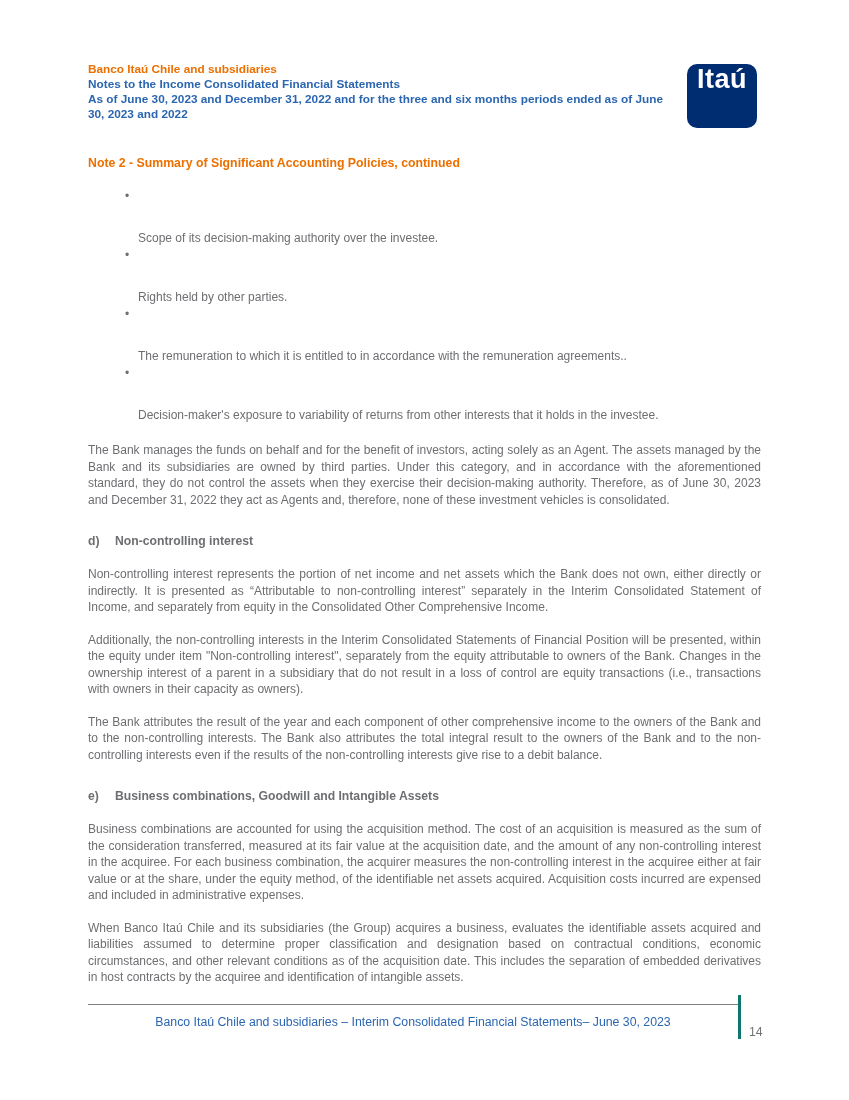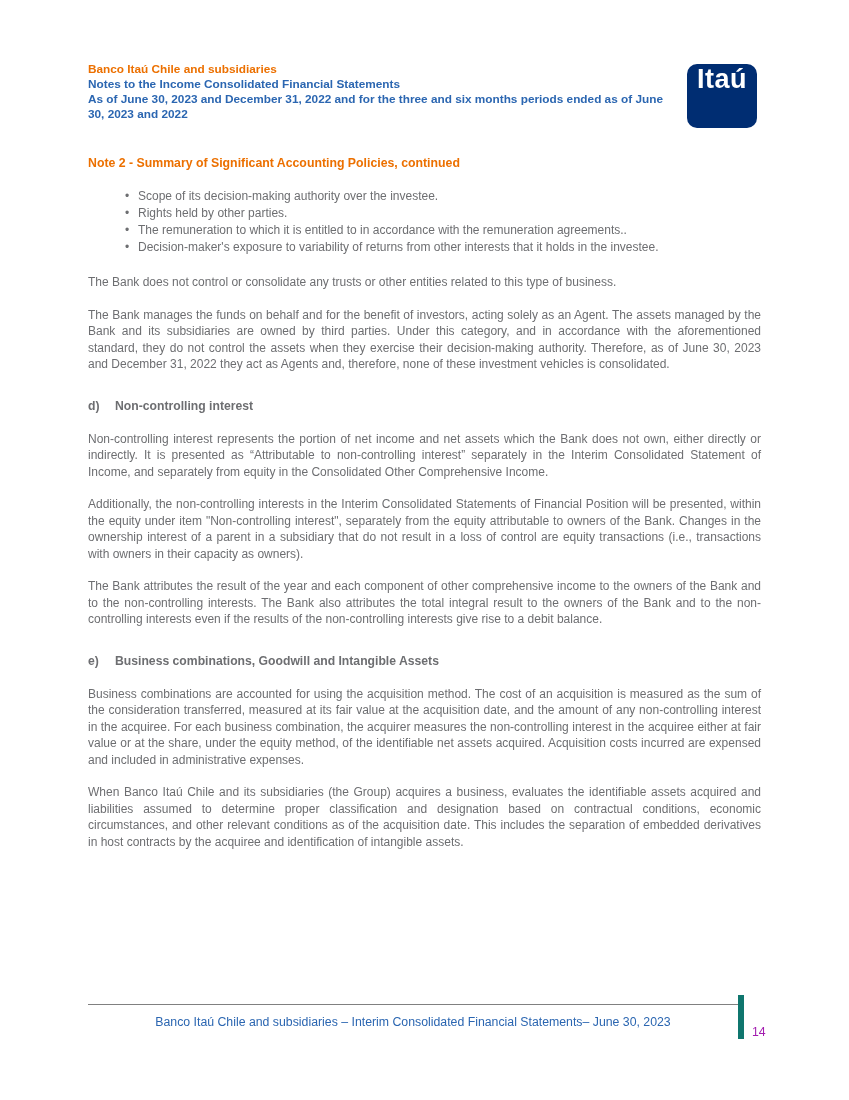--- a/index.html
+++ b/index.html
@@ -34,21 +34,21 @@
   }
   
   .note-heading {
     color: #EC7000; font-weight: bold; font-size: 12.3px;
     margin: 26px 0 18px 0;
   }
   
   .bullet-list { margin-bottom: 18px; }
   .bullet { display: flex; font-size: 12px; color: #6D6E71; line-height: 17px; }
   .bullet .dot { width: 22px; margin-left: 28px; text-align: center; flex: none; }
-  .bullet .txt { flex: 1; }
+  .bullet .txt { flex: 1; margin-top: 42px; }
   
   .para {
     font-size: 12px; line-height: 16.5px; color: #6D6E71;
     text-align: justify; margin-bottom: 16px;
   }
   
   .section-heading {
     display: flex; font-weight: bold; color: #6D6E71;
     font-size: 12.2px; margin: 26px 0 18px 0;
   }
@@ -58,24 +58,24 @@
   .footer-rule-area {
     width: 650px;
     border-top: 1px solid #808080;
     padding-top: 10px;
     text-align: center;
     color: #2B66B1;
   }
   .page-number {
     position: absolute; left: 650px; top: -9px;
     height: 44px;
-    border-left: 6px solid #0f766e;
+    border-left: 3px solid #0f766e;
     padding-left: 8px;
     display: flex; align-items: flex-end;
-    color: #a21caf;
+    color: #737373;
   }
 </style>
 </head>
 <body>
 
 <div class="page">
   <div class="content">
 
     <div class="header">
       <div class="header-text">
@@ -102,21 +102,20 @@
       <div class="bullet">
         <span class="dot">•</span>
         <span class="txt">The remuneration to which it is entitled to in accordance with the remuneration agreements..</span>
       </div>
       <div class="bullet">
         <span class="dot">•</span>
         <span class="txt">Decision-maker's exposure to variability of returns from other interests that it holds in the investee.</span>
       </div>
     </div>
 
-    <p class="para">The Bank does not control or consolidate any trusts or other entities related to this type of business.</p>
     <p class="para">The Bank manages the funds on behalf and for the benefit of investors, acting solely as an Agent. The assets managed by the Bank and its subsidiaries are owned by third parties. Under this category, and in accordance with the aforementioned standard, they do not control the assets when they exercise their decision-making authority. Therefore, as of June 30, 2023 and December 31, 2022 they act as Agents and, therefore, none of these investment vehicles is consolidated.</p>
 
     <div class="section-heading">
       <span class="lbl">d)</span>
       <span>Non-controlling interest</span>
     </div>
     <p class="para">Non-controlling interest represents the portion of net income and net assets which the Bank does not own, either directly or indirectly. It is presented as “Attributable to non-controlling interest” separately in the Interim Consolidated Statement of Income, and separately from equity in the Consolidated Other Comprehensive Income.</p>
     <p class="para">Additionally, the non-controlling interests in the Interim Consolidated Statements of Financial Position will be presented, within the equity under item "Non-controlling interest", separately from the equity attributable to owners of the Bank. Changes in the ownership interest of a parent in a subsidiary that do not result in a loss of control are equity transactions (i.e., transactions with owners in their capacity as owners).</p>
     <p class="para">The Bank attributes the result of the year and each component of other comprehensive income to the owners of the Bank and to the non-controlling interests. The Bank also attributes the total integral result to the owners of the Bank and to the non-controlling interests even if the results of the non-controlling interests give rise to a debit balance.</p>
 

